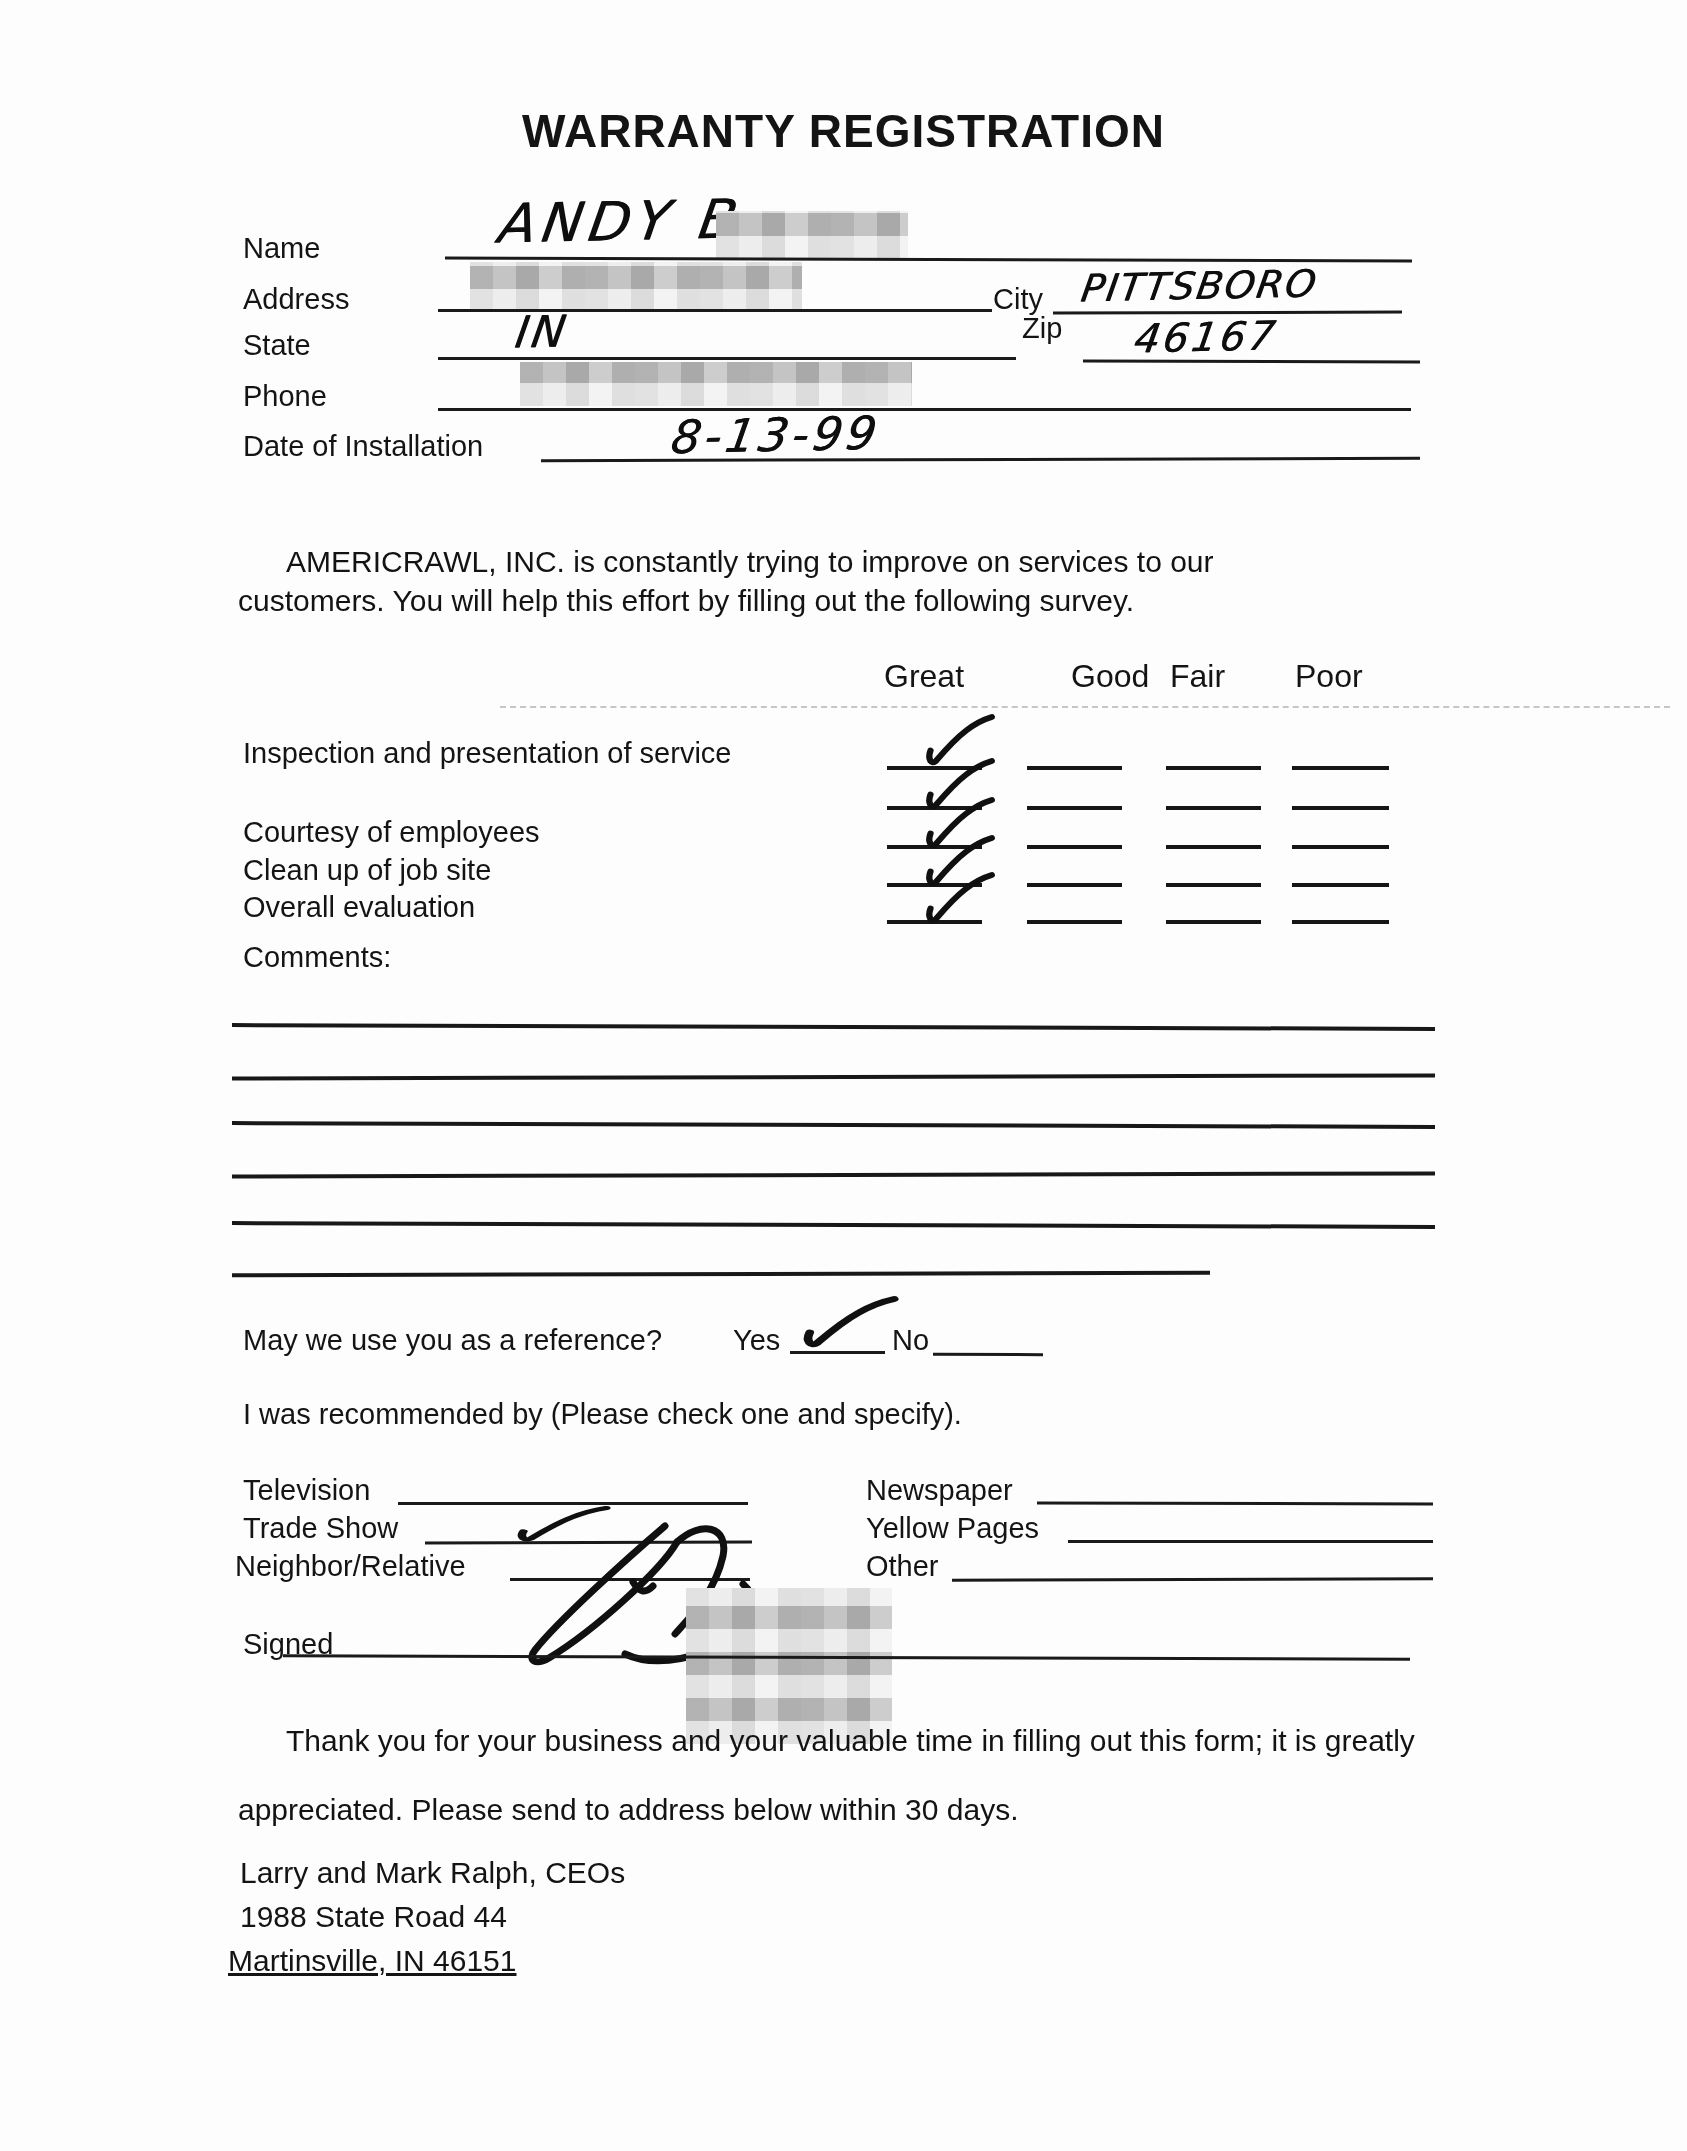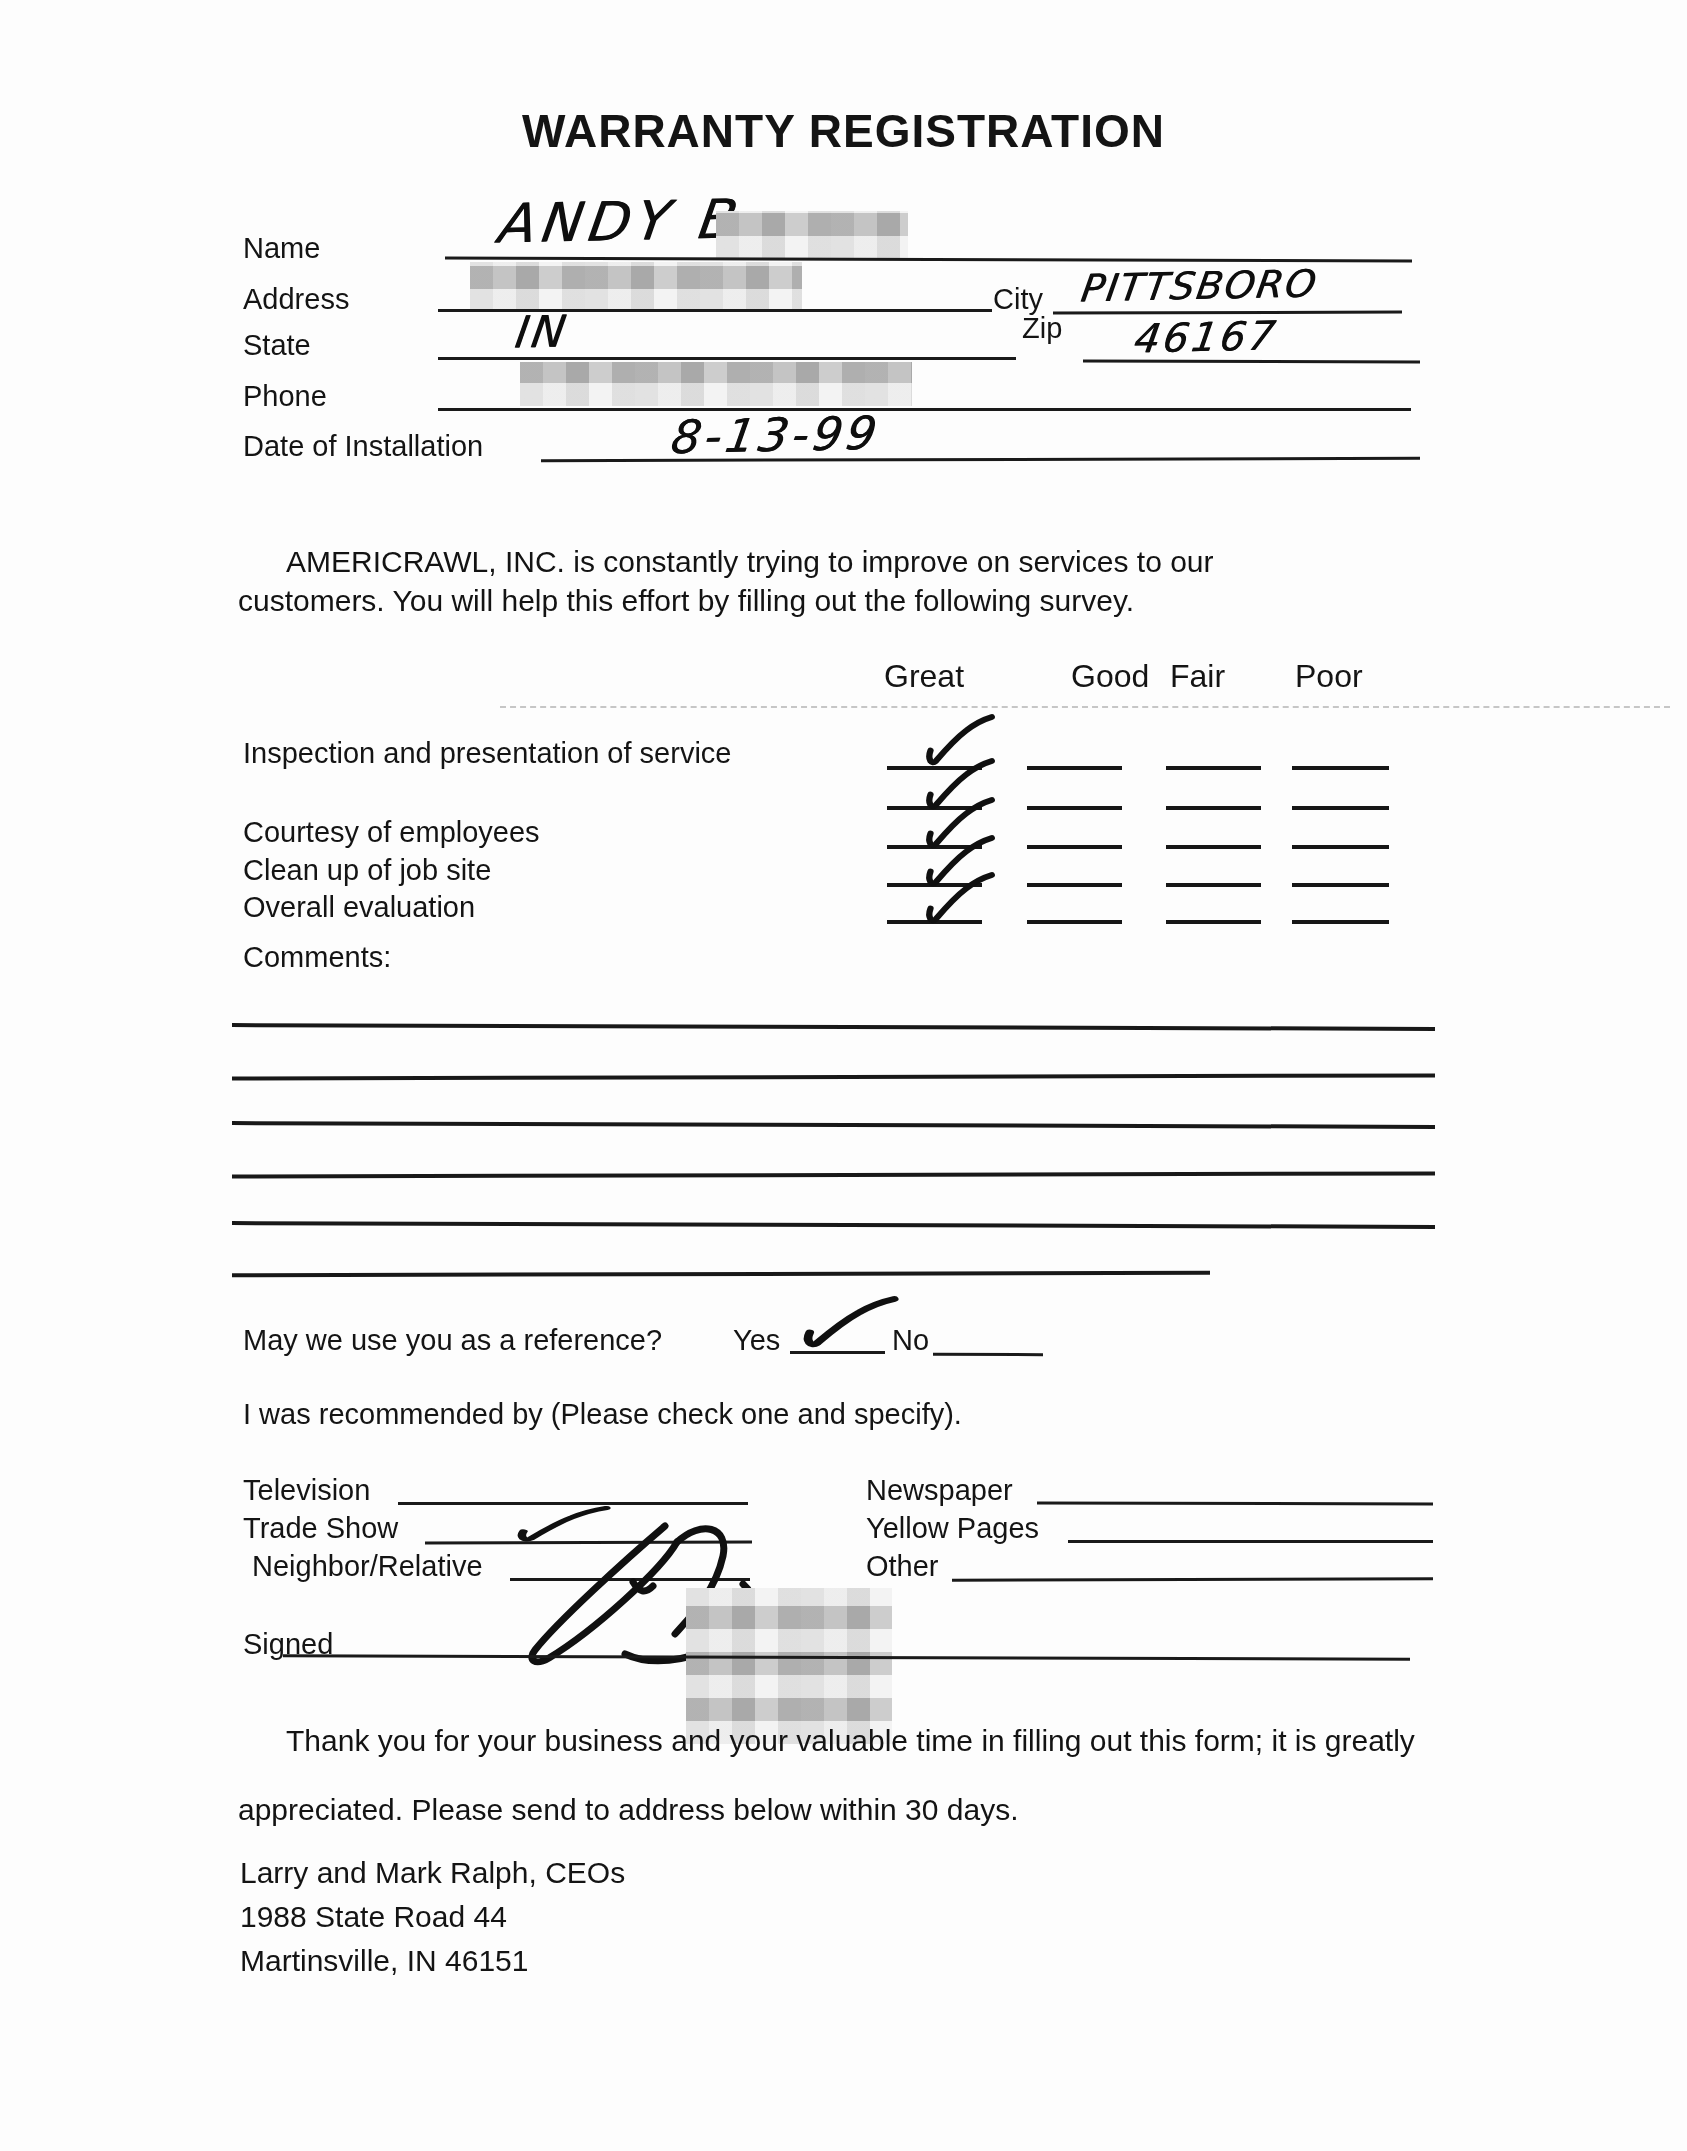--- a/index.html
+++ b/index.html
@@ -156,21 +156,21 @@
 
   <div class="abs lbl" style="left:243px;top:1474px;">Television</div>
   <div class="ln" style="left:398px;top:1502px;width:350px;"></div>
 
   <div class="abs lbl" style="left:243px;top:1512px;">Trade Show</div>
   <div class="ln tilt2" style="left:425px;top:1541px;width:327px;"></div>
   <svg class="chk" style="left:512px;top:1506px;" width="100" height="36" viewBox="0 0 70 54" preserveAspectRatio="none">
       <use href="#chkpath"></use>
     </svg>
 
-  <div class="abs lbl" style="left:252px;top:1550px;">Neighbor/Relative</div>
+  <div class="abs lbl" style="left:235px;top:1550px;">Neighbor/Relative</div>
   <div class="ln" style="left:510px;top:1578px;width:240px;"></div>
 
   <div class="abs lbl" style="left:866px;top:1474px;">Newspaper</div>
   <div class="ln tilt1" style="left:1037px;top:1502px;width:396px;"></div>
 
   <div class="abs lbl" style="left:866px;top:1512px;">Yellow Pages</div>
   <div class="ln" style="left:1068px;top:1540px;width:365px;"></div>
 
   <div class="abs lbl" style="left:866px;top:1550px;">Other</div>
   <div class="ln tilt2" style="left:952px;top:1578px;width:481px;"></div>
@@ -185,15 +185,15 @@
   </svg>
   <div class="mosaic" style="left:686px;top:1588px;width:206px;height:156px;"></div>
 
   <div class="abs lbl" style="left:243px;top:1628px;">Signed</div>
   <div class="ln tilt1" style="left:283px;top:1656px;width:1127px;"></div>
 
   <div class="para" style="left:238px;top:1706px;width:1185px;line-height:69px;">Thank you for your business and your valuable time in filling out this form; it is greatly appreciated.  Please send to address below within 30 days.</div>
 
   <div class="footer-line" style="left:240px;top:1856px;">Larry and Mark Ralph, CEOs</div>
   <div class="footer-line" style="left:240px;top:1900px;">1988 State Road 44</div>
-  <div class="footer-line" style="left:240px;top:1944px;">Martinsville, IN  46151</div>
+  <div class="footer-line" style="left:228px;top:1944px;text-decoration:underline;">Martinsville, IN  46151</div>
 
 </div>
 
 </body></html>

